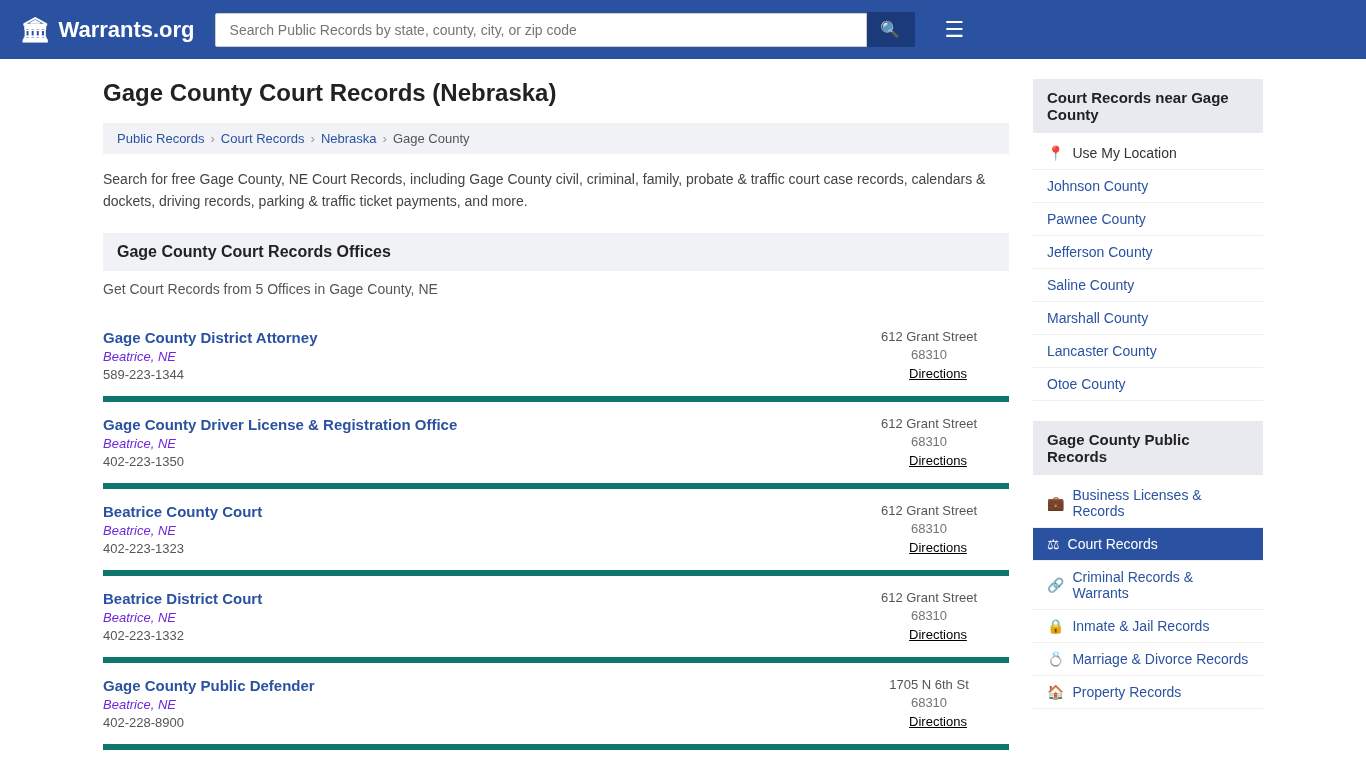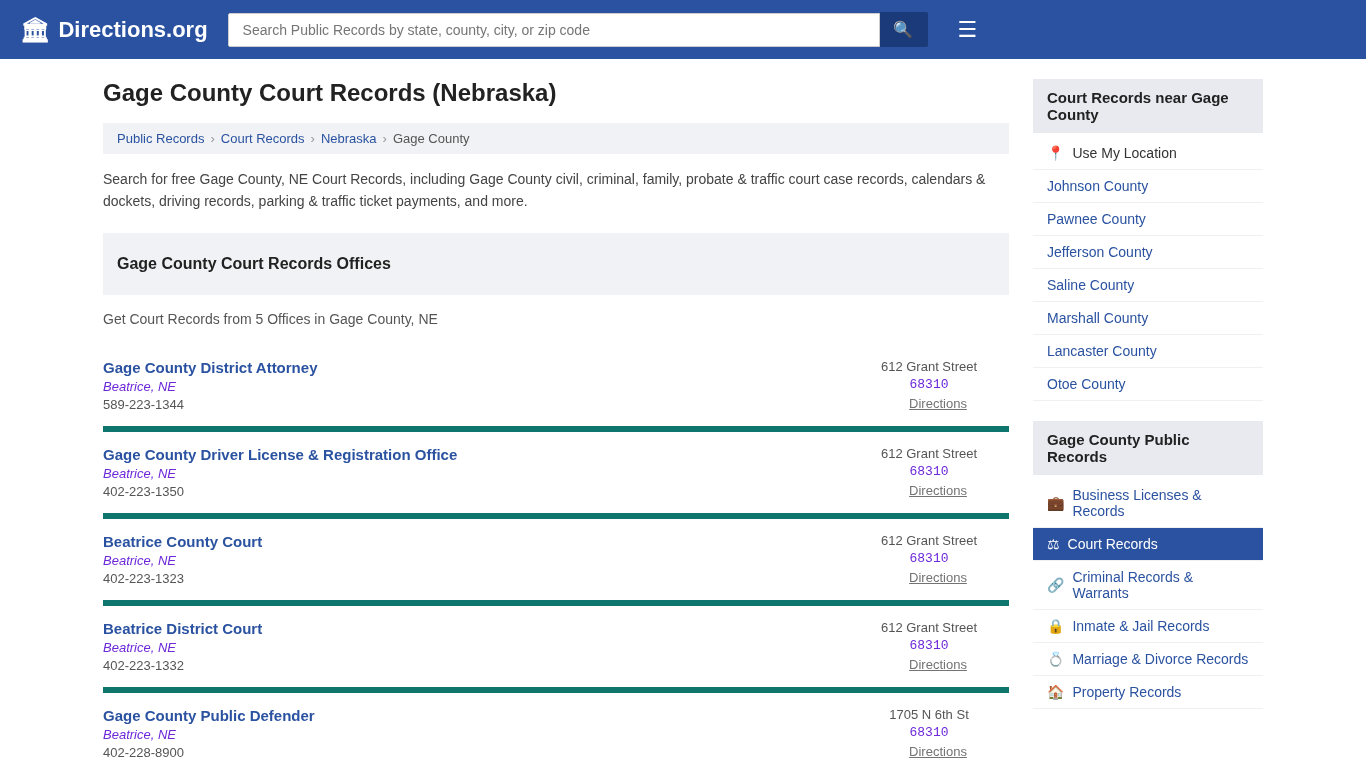--- a/index.html
+++ b/index.html
@@ -98,25 +98,25 @@
     .description {
       font-size: 14px;
       color: #444;
       line-height: 1.6;
       margin-bottom: 20px;
     }
 
     
     .section-heading {
       background: #f0f2f5;
-      padding: 22px 14px;
+      padding: 10px 14px;
       font-size: 16px;
       font-weight: bold;
       color: #222;
-      margin-bottom: 16px;
+      margin-bottom: 10px;
     }
 
     .offices-count {
       font-size: 14px;
       color: #555;
       margin-bottom: 18px;
     }
 
     
     .office-entry {
@@ -146,26 +146,25 @@
       text-align: center;
       min-width: 160px;
     }
     .office-street {
       font-size: 13px;
       color: #555;
       margin-bottom: 3px;
     }
     .office-zip {
       font-size: 13px;
-      color: #6d28d9;
+      color: #737373;
       margin-bottom: 3px;
-      font-family: Liberation Mono, monospace;
     }
     .directions-link {
-      color: #737373;
+      color: #000000;
       text-decoration: underline;
       font-size: 13px;
       cursor: pointer;
       margin-left: 18px;
     }
 
     
     .sidebar {
       width: 230px;
       flex-shrink: 0;
@@ -223,21 +222,21 @@
 
     .sidebar-gap { margin-bottom: 20px; }
   </style>
 </head>
 <body>
 
 <header>
   <div class="header">
     <div class="logo-area">
       <span class="logo-icon">🏛</span>
-      <span>Directions.org</span>
+      <span>Warrants.org</span>
     </div>
     <div class="search-area">
       <input type="text" class="search-input" placeholder="Search Public Records by state, county, city, or zip code" style="">
       <button class="search-btn">
         <span>🔍</span>
       </button>
     </div>
     <button class="menu-btn">
       <span>☰</span>
     </button>

